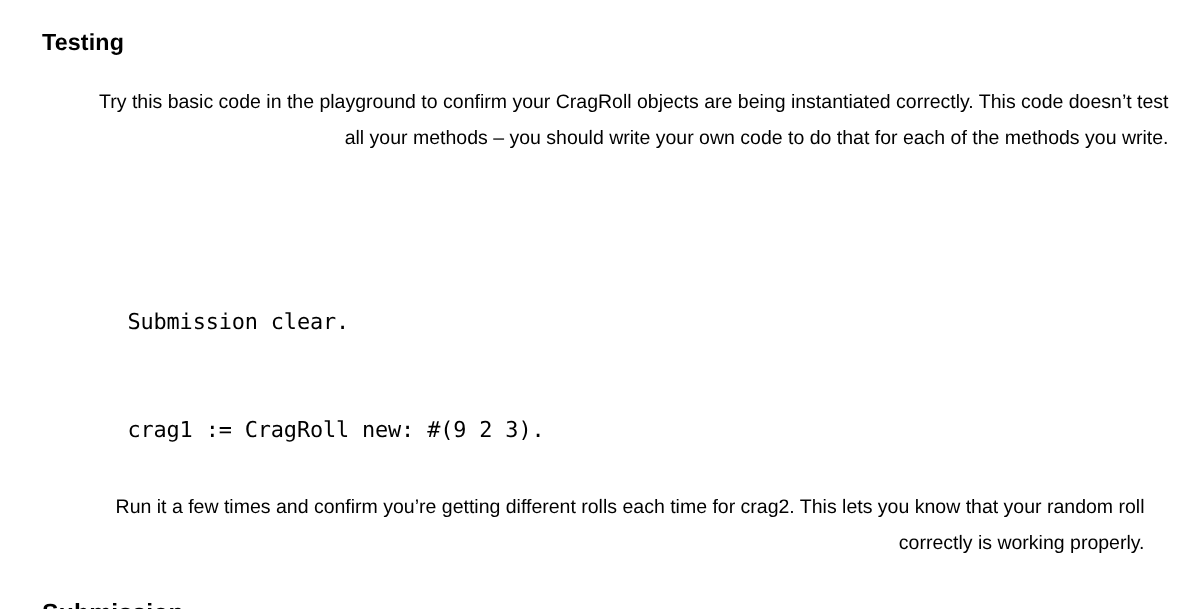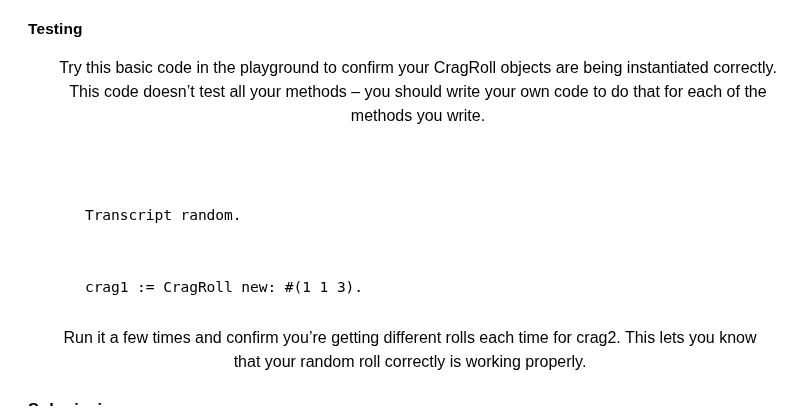--- a/index.html
+++ b/index.html
@@ -43,24 +43,24 @@
   #heading-bottom {
     top: 399px;
     font-size: 16.5px;
   }
 
   .body-paragraph {
     position: absolute;
     left: 57px;
     width: 722px;
     font-family: "Liberation Sans", sans-serif;
-    font-size: 16px;
+    font-size: 13px;
     line-height: 24.2px;
     color: #000000;
-    text-align: center;
+    text-align: right;
   }
 
   #paragraph-intro { top: 56px; }
 
   #paragraph-outro { top: 326px; width: 706px; }
 
   .code-block {
     position: absolute;
     left: 85px;
     top: 155px;
@@ -80,22 +80,22 @@
 </head>
 <body>
 
 <div class="page">
 
   <div class="section-heading" id="heading-testing">Testing</div>
 
   <div class="body-paragraph" id="paragraph-intro">Try this basic code in the playground to confirm your CragRoll objects are being instantiated correctly. This code doesn’t test all your methods – you should write your own code to do that for each of the methods you write.</div>
 
   <div class="code-block">
-    <span class="code-line">Transcript random.</span>
-    <span class="code-line">crag1 := CragRoll new: #(1 1 3).</span>
+    <span class="code-line">Submission clear.</span>
+    <span class="code-line">crag1 := CragRoll new: #(9 2 3).</span>
     
     
     
   </div>
 
   <div class="body-paragraph" id="paragraph-outro">Run it a few times and confirm you’re getting different rolls each time for crag2. This lets you know that your random roll correctly is working properly.</div>
 
   <div class="section-heading" id="heading-bottom">Submission</div>
 
 </div>

